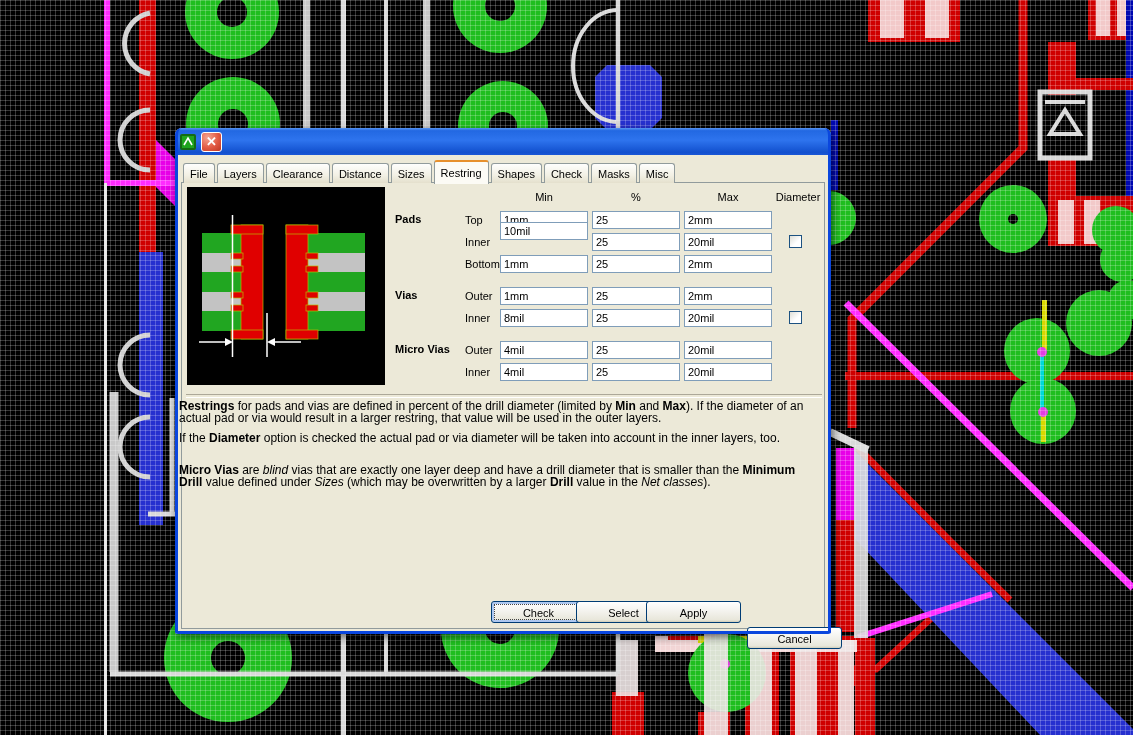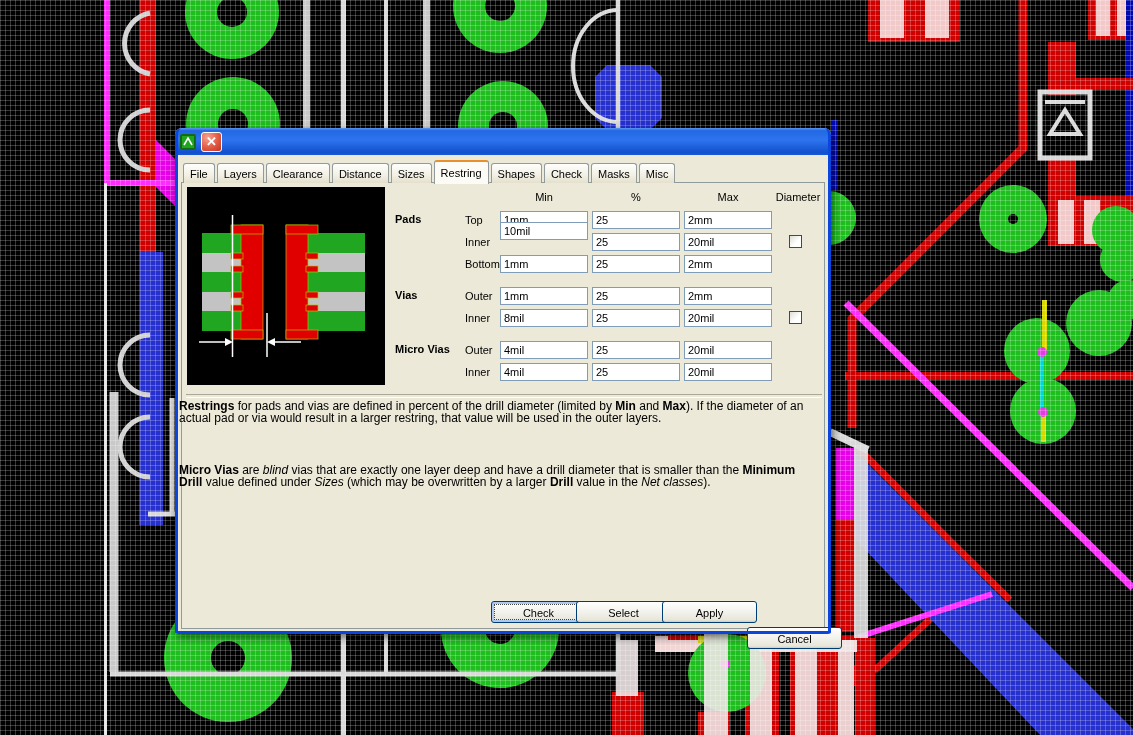--- a/index.html
+++ b/index.html
@@ -362,21 +362,22 @@
   <input class="fld" style="left: 325px; top: 235px;" value="4mil">
   <input class="fld" style="left: 417px; top: 235px;" value="25">
   <input class="fld" style="left: 509px; top: 235px;" value="20mil">
 
   <div class="cb" style="left:614px;top:107px;"></div>
   <div class="cb" style="left:614px;top:183px;"></div>
 
   <div class="groove"></div>
 
   <div class="para" style="top:272px;"><span style="font-weight: bold;">Restrings</span><span> for pads and vias are defined in percent of the drill diameter (limited by </span><span style="font-weight: bold;">Min</span><span> and </span><span style="font-weight: bold;">Max</span><span>). If the diameter of an actual pad or via would result in a larger restring, that value will be used in the outer layers.</span></div>
+  <div class="para" style="top:304px;"><span>If the </span><span style="font-weight: bold;">Diameter</span><span> option is checked the actual pad or via diameter will be taken into account in the inner layers, too.</span></div>
   <div class="para" style="top:336px;"><span style="font-weight: bold;">Micro Vias</span><span> are </span><span style="font-style: italic;">blind</span><span> vias that are exactly one layer deep and have a drill diameter that is smaller than the </span><span style="font-weight: bold;">Minimum Drill</span><span> value defined under </span><span style="font-style: italic;">Sizes</span><span> (which may be overwritten by a larger </span><span style="font-weight: bold;">Drill</span><span> value in the </span><span style="font-style: italic;">Net classes</span><span>).</span></div>
 
   <button class="btn default" style="left:316px;top:473px;">Check</button>
   <button class="btn" style="left:401px;top:473px;">Select</button>
-  <button class="btn" style="left:487px;top:473px;">Apply</button>
+  <button class="btn" style="left:471px;top:473px;">Apply</button>
   <button class="btn" style="left:572px;top:499px;">Cancel</button>
 
   <div class="frame"></div>
 </div>
 
 </body></html>

